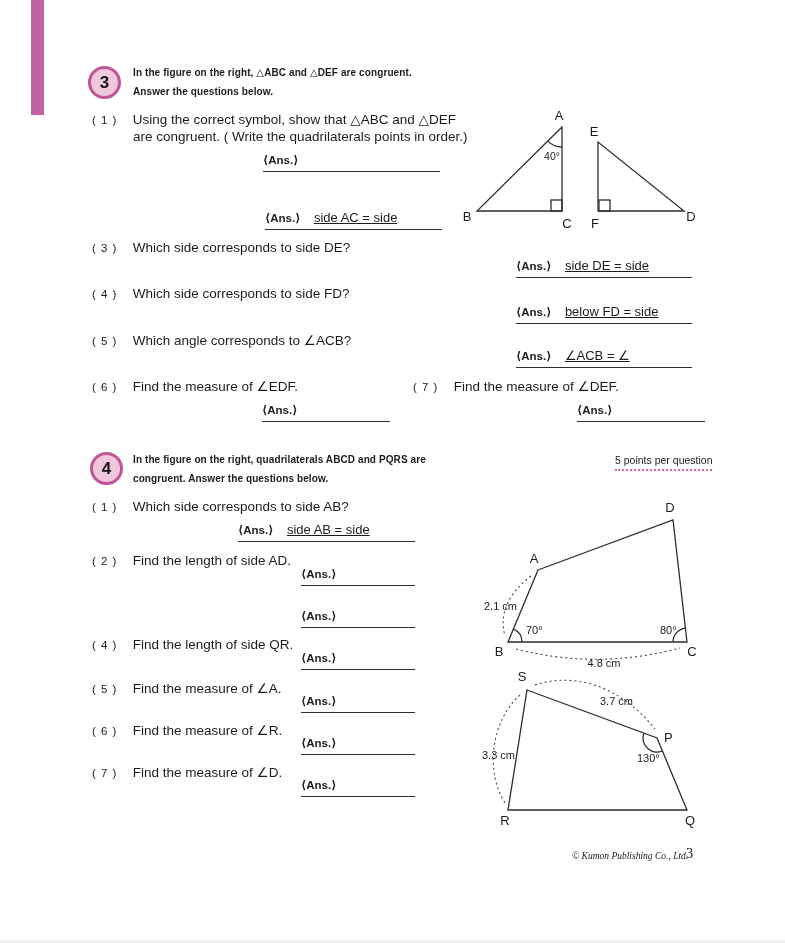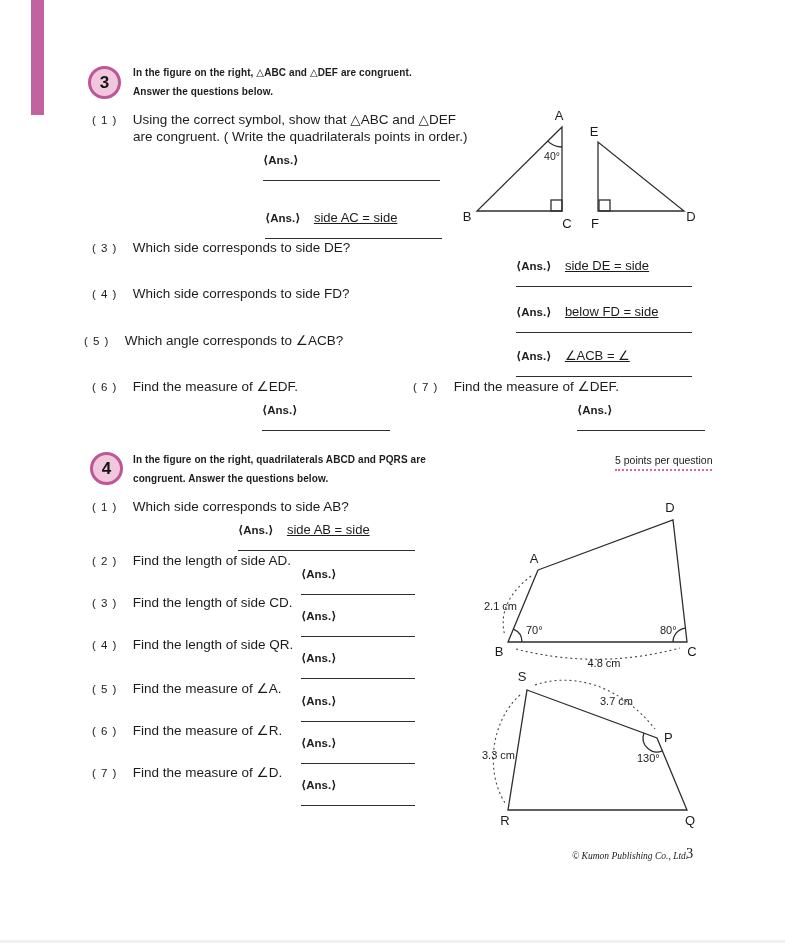--- a/index.html
+++ b/index.html
@@ -9,21 +9,21 @@
   .badge {position:absolute; width:27px; height:27px; border-radius:50%;
           border:3px solid #bf5699; background:#f1c7de;
           display:flex; align-items:center; justify-content:center;
           font-size:17px; font-weight:bold; color:#141414;}
   .ptitle {position:absolute; font-size:10px; font-weight:bold; white-space:nowrap; letter-spacing:0.1px;}
   .pnote {position:absolute; font-size:10.5px; white-space:nowrap;
           border-bottom:2px dotted #e560a2; padding-bottom:3px; color:#1c1c1c;}
   .qrow {position:absolute; white-space:nowrap; font-size:13.5px;}
   .qnum {font-size:11.5px; display:inline-block; min-width:37px; letter-spacing:1px;}
   .qtext {font-size:13.5px;}
-  .ansbox {position:absolute; border-bottom:1.5px solid #2e2e2e; padding-bottom:12px; white-space:nowrap;}
+  .ansbox {position:absolute; border-bottom:1.5px solid #2e2e2e; padding-bottom:3px; white-space:nowrap;}
   .anslabel {font-weight:bold; font-size:11.5px;}
   .ansval {font-size:13px; margin-left:9px;text-decoration:underline;}
   .figure {position:absolute;}
   svg text {font-family:"Liberation Sans","DejaVu Sans",sans-serif; fill:#1c1c1c; font-size:13px;}
   svg text.dim {font-size:11px;}
   svg text.ang {font-size:10.5px;}
   .footer-copy {position:absolute; left:572px; top:851px;
                 font-family:"Liberation Serif","DejaVu Serif",serif; font-style:italic;
                 font-size:9.5px; color:#222; white-space:nowrap;}
   .footer-page {position:absolute; left:686px; top:845px;
@@ -70,21 +70,21 @@
 
   <div class="qrow" style="left:92px; top:286px">
     <span class="qnum">( 4 )</span>
     <span class="qtext">Which side corresponds to side FD?</span>
   </div>
   <div class="ansbox" style="left:516px; top:302px; width:176px">
     <span class="anslabel">⟨Ans.⟩</span>
     <span class="ansval">below FD = side</span>
   </div>
 
-  <div class="qrow" style="left:84px; top:332px">
+  <div class="qrow" style="left:92px; top:332px">
     <span class="qnum">( 5 )</span>
     <span class="qtext">Which angle corresponds to ∠ACB?</span>
   </div>
   <div class="ansbox" style="left:516px; top:346px; width:176px">
     <span class="anslabel">⟨Ans.⟩</span>
     <span class="ansval">∠ACB = ∠</span>
   </div>
 
   <div class="qrow" style="left:92px; top:378px">
     <span class="qnum">( 6 )</span>
@@ -135,24 +135,20 @@
   </div>
 
   <div class="qrow" style="left:92px; top:553px">
     <span class="qnum">( 2 )</span>
     <span class="qtext">Find the length of side AD.</span>
   </div>
   <div class="ansbox" style="left:301px; top:564px; width:114px">
     <span class="anslabel">⟨Ans.⟩</span>
   </div>
 
-  <div class="qrow" style="left:92px; top:595px">
-    <span class="qnum">( 3 )</span>
-    <span class="qtext">Find the length of side CD.</span>
-  </div>
   <div class="ansbox" style="left:301px; top:606px; width:114px">
     <span class="anslabel">⟨Ans.⟩</span>
   </div>
 
   <div class="qrow" style="left:92px; top:637px">
     <span class="qnum">( 4 )</span>
     <span class="qtext">Find the length of side QR.</span>
   </div>
   <div class="ansbox" style="left:301px; top:648px; width:114px">
     <span class="anslabel">⟨Ans.⟩</span>

